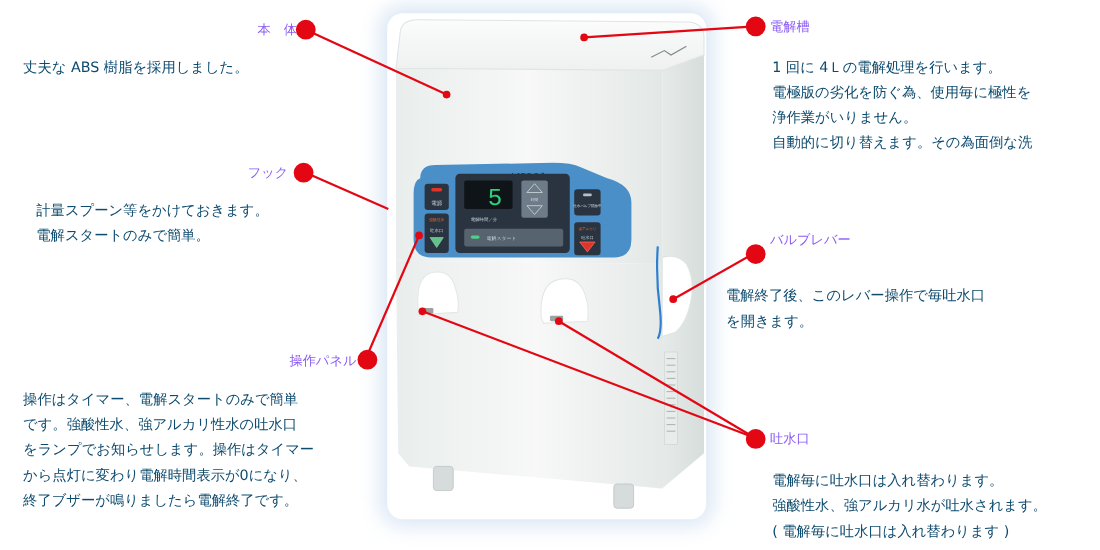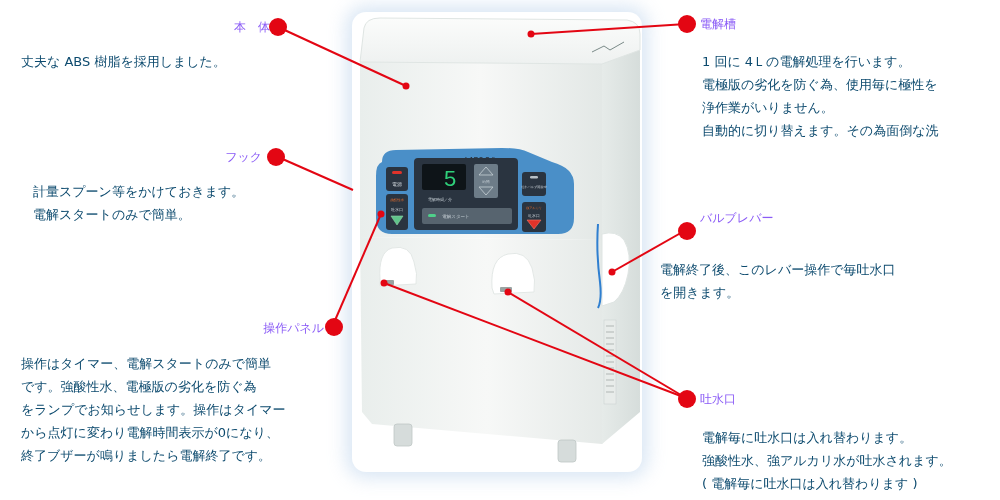--- a/index.html
+++ b/index.html
@@ -137,21 +137,21 @@
 <div class="dot" style="left:267px; top:148px; background:#e30613;"></div>
 <div class="desc" style="left:33px; top:180px;">
   <div>計量スプーン等をかけておきます。</div>
   <div>電解スタートのみで簡単。</div>
 </div>
 
 <div class="heading" style="right:676px; top:316px;">操作パネル</div>
 <div class="dot" style="left:325px; top:318px; background:#e30613;"></div>
 <div class="desc" style="left:21px; top:352px;">
   <div>操作はタイマー、電解スタートのみで簡単</div>
-  <div>です。強酸性水、電極版の劣化を防ぐ為</div>
+  <div>です。強酸性水、強アルカリ性水の吐水口</div>
   <div>をランプでお知らせします。操作はタイマー</div>
   <div>から点灯に変わり電解時間表示が0になり、</div>
   <div>終了ブザーが鳴りましたら電解終了です。</div>
 </div>
 
 <div class="dot" style="left:678px; top:15px; background:#e30613;"></div>
 <div class="heading" style="left:700px; top:12px;">電解槽</div>
 <div class="desc" style="left:702px; top:50px;">
   <div>1 回に 4Ｌの電解処理を行います。</div>
   <div>電極版の劣化を防ぐ為、使用毎に極性を</div>

